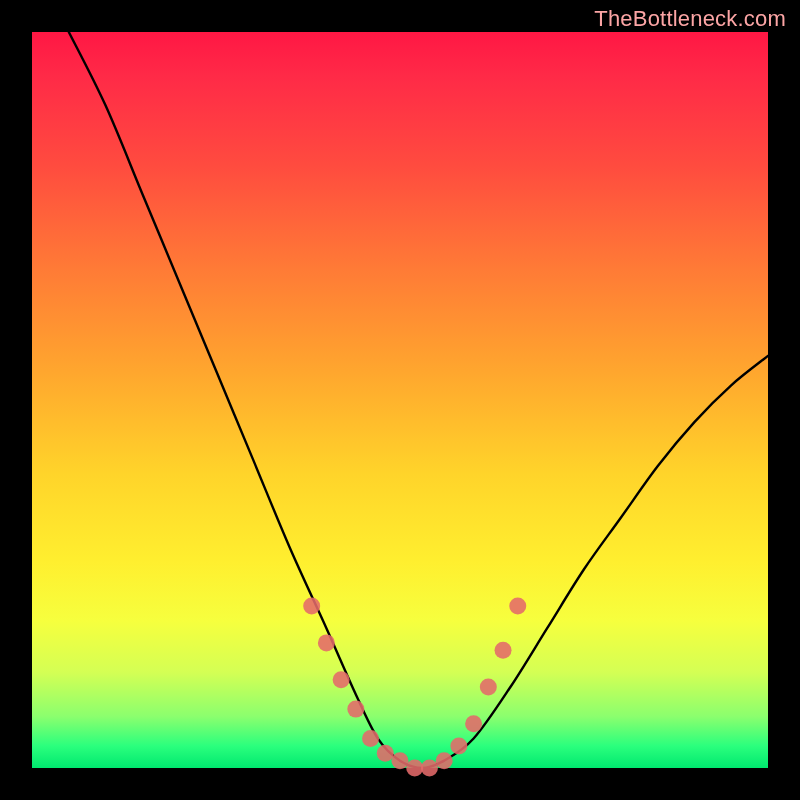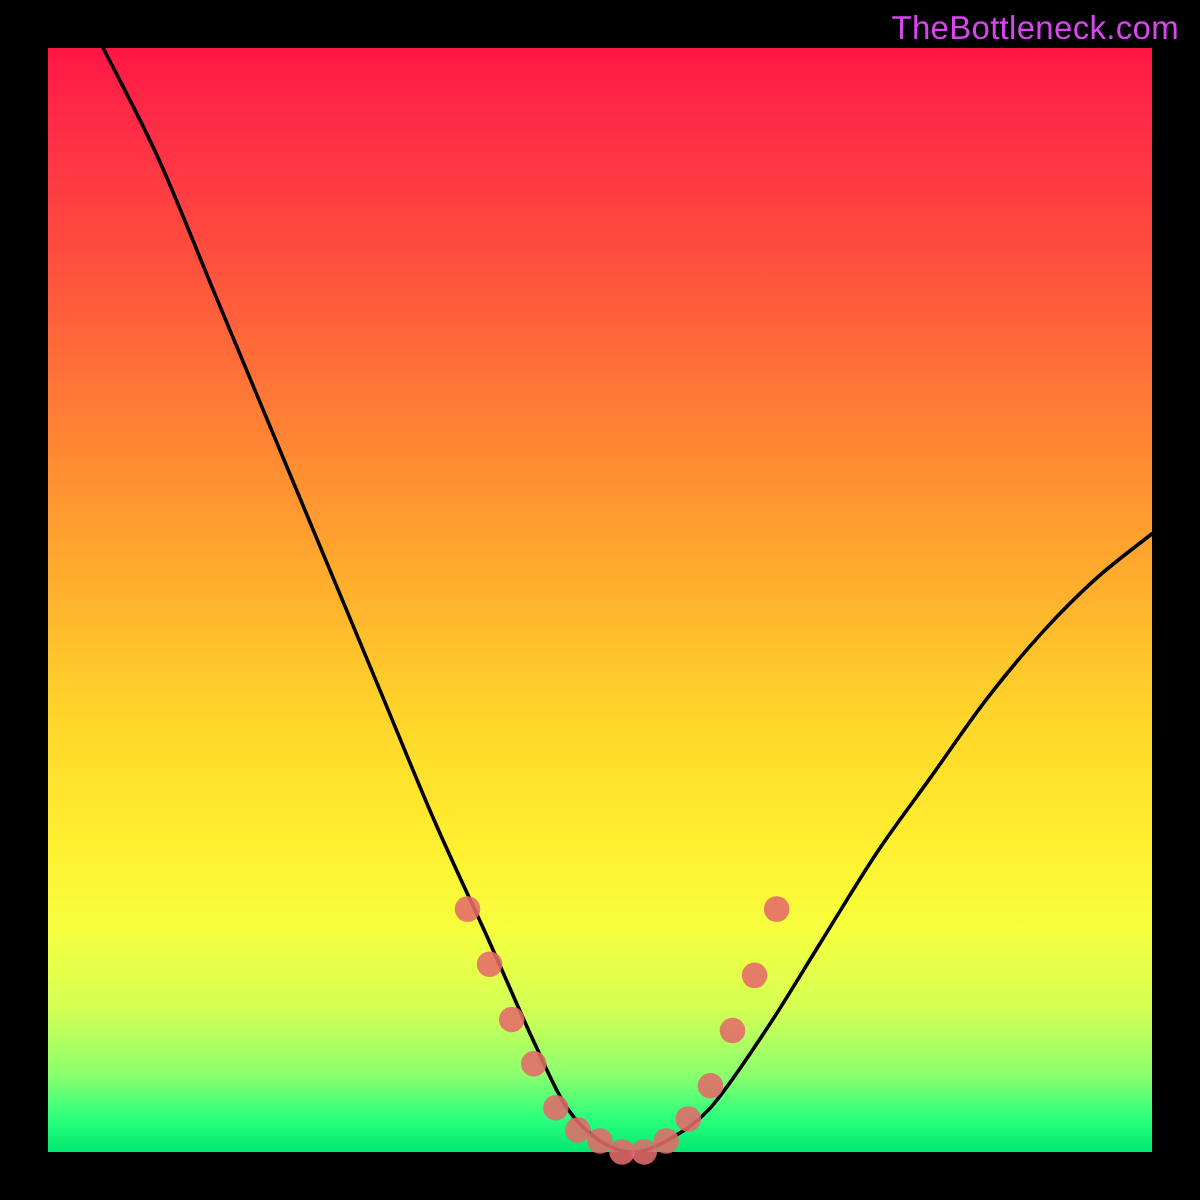--- a/index.html
+++ b/index.html
@@ -39,21 +39,21 @@
       #d4ff54 87%,
       #8bff6e 93%,
       #2bff7d 97%,
       #00e86f 100%
     );
   }
   .watermark {
     position: absolute;
     top: 6px;
     right: 14px;
-    color: #d946ef;
+    color: #fca5a5;
     font-size: 22px;
     letter-spacing: 0.2px;
     font-weight: 500;
     user-select: none;
   }
   svg.curve {
     position: absolute;
     top: 0;
     left: 0;
     width: 736px;

